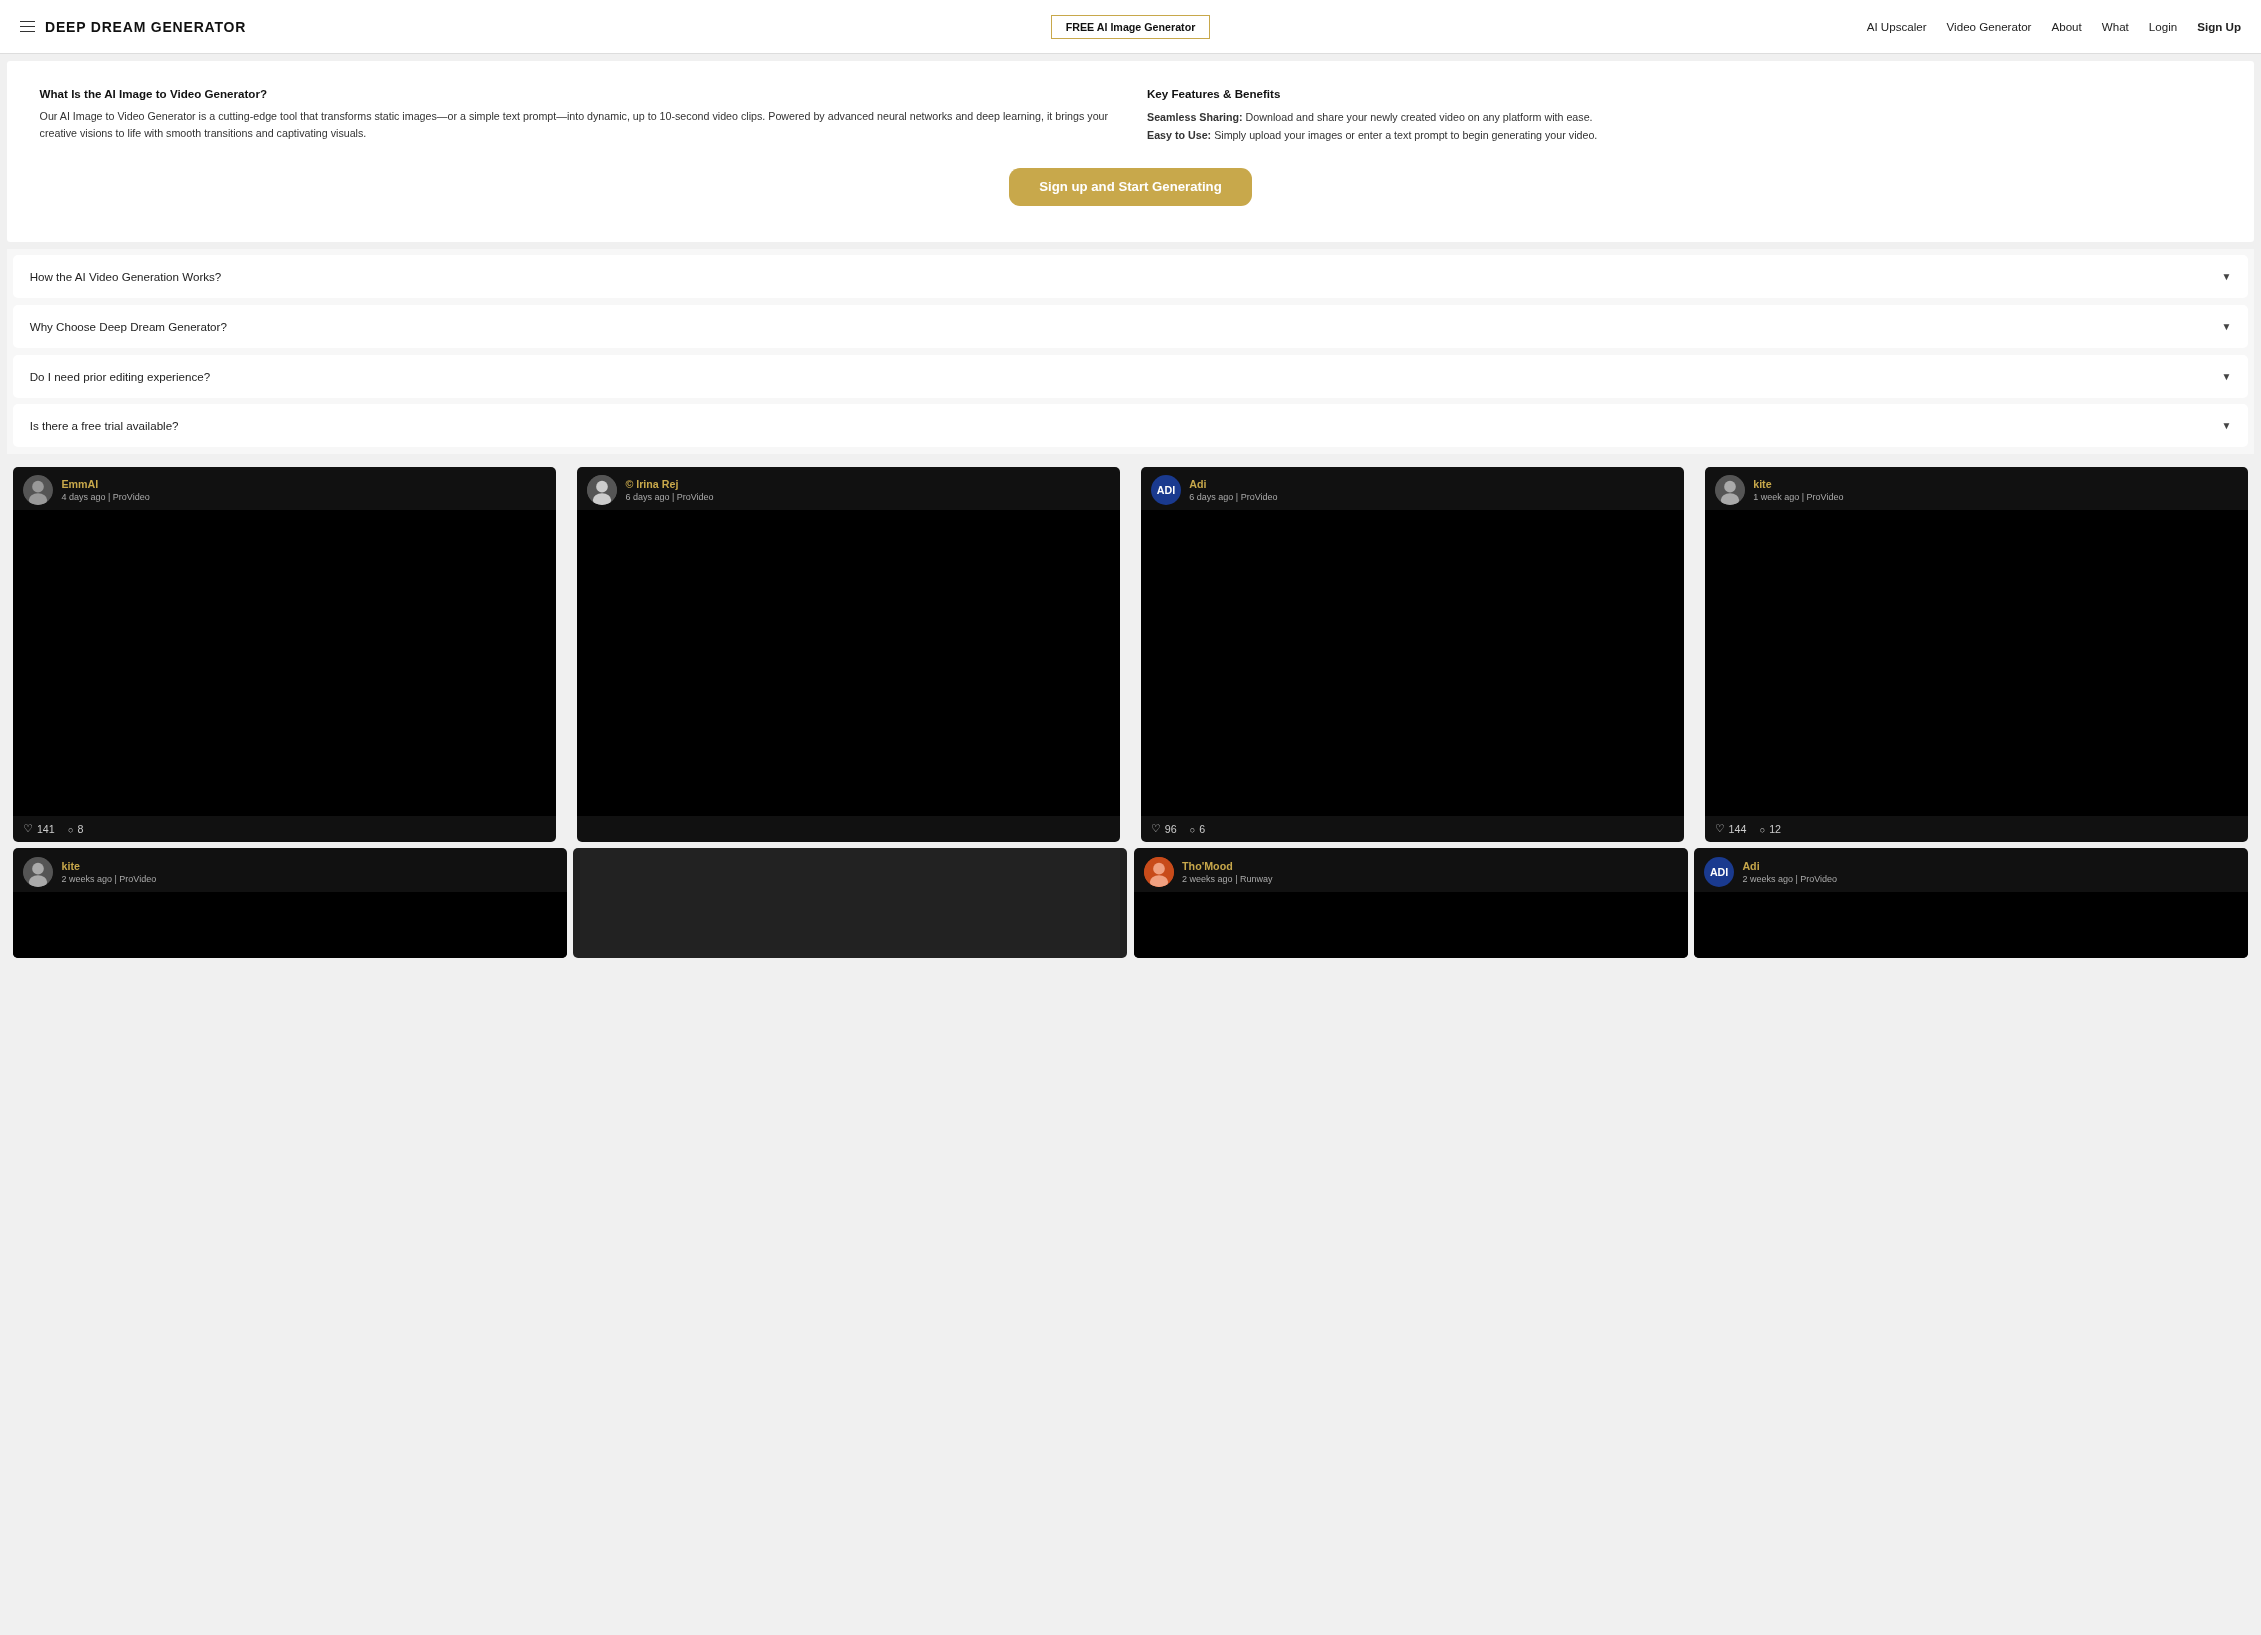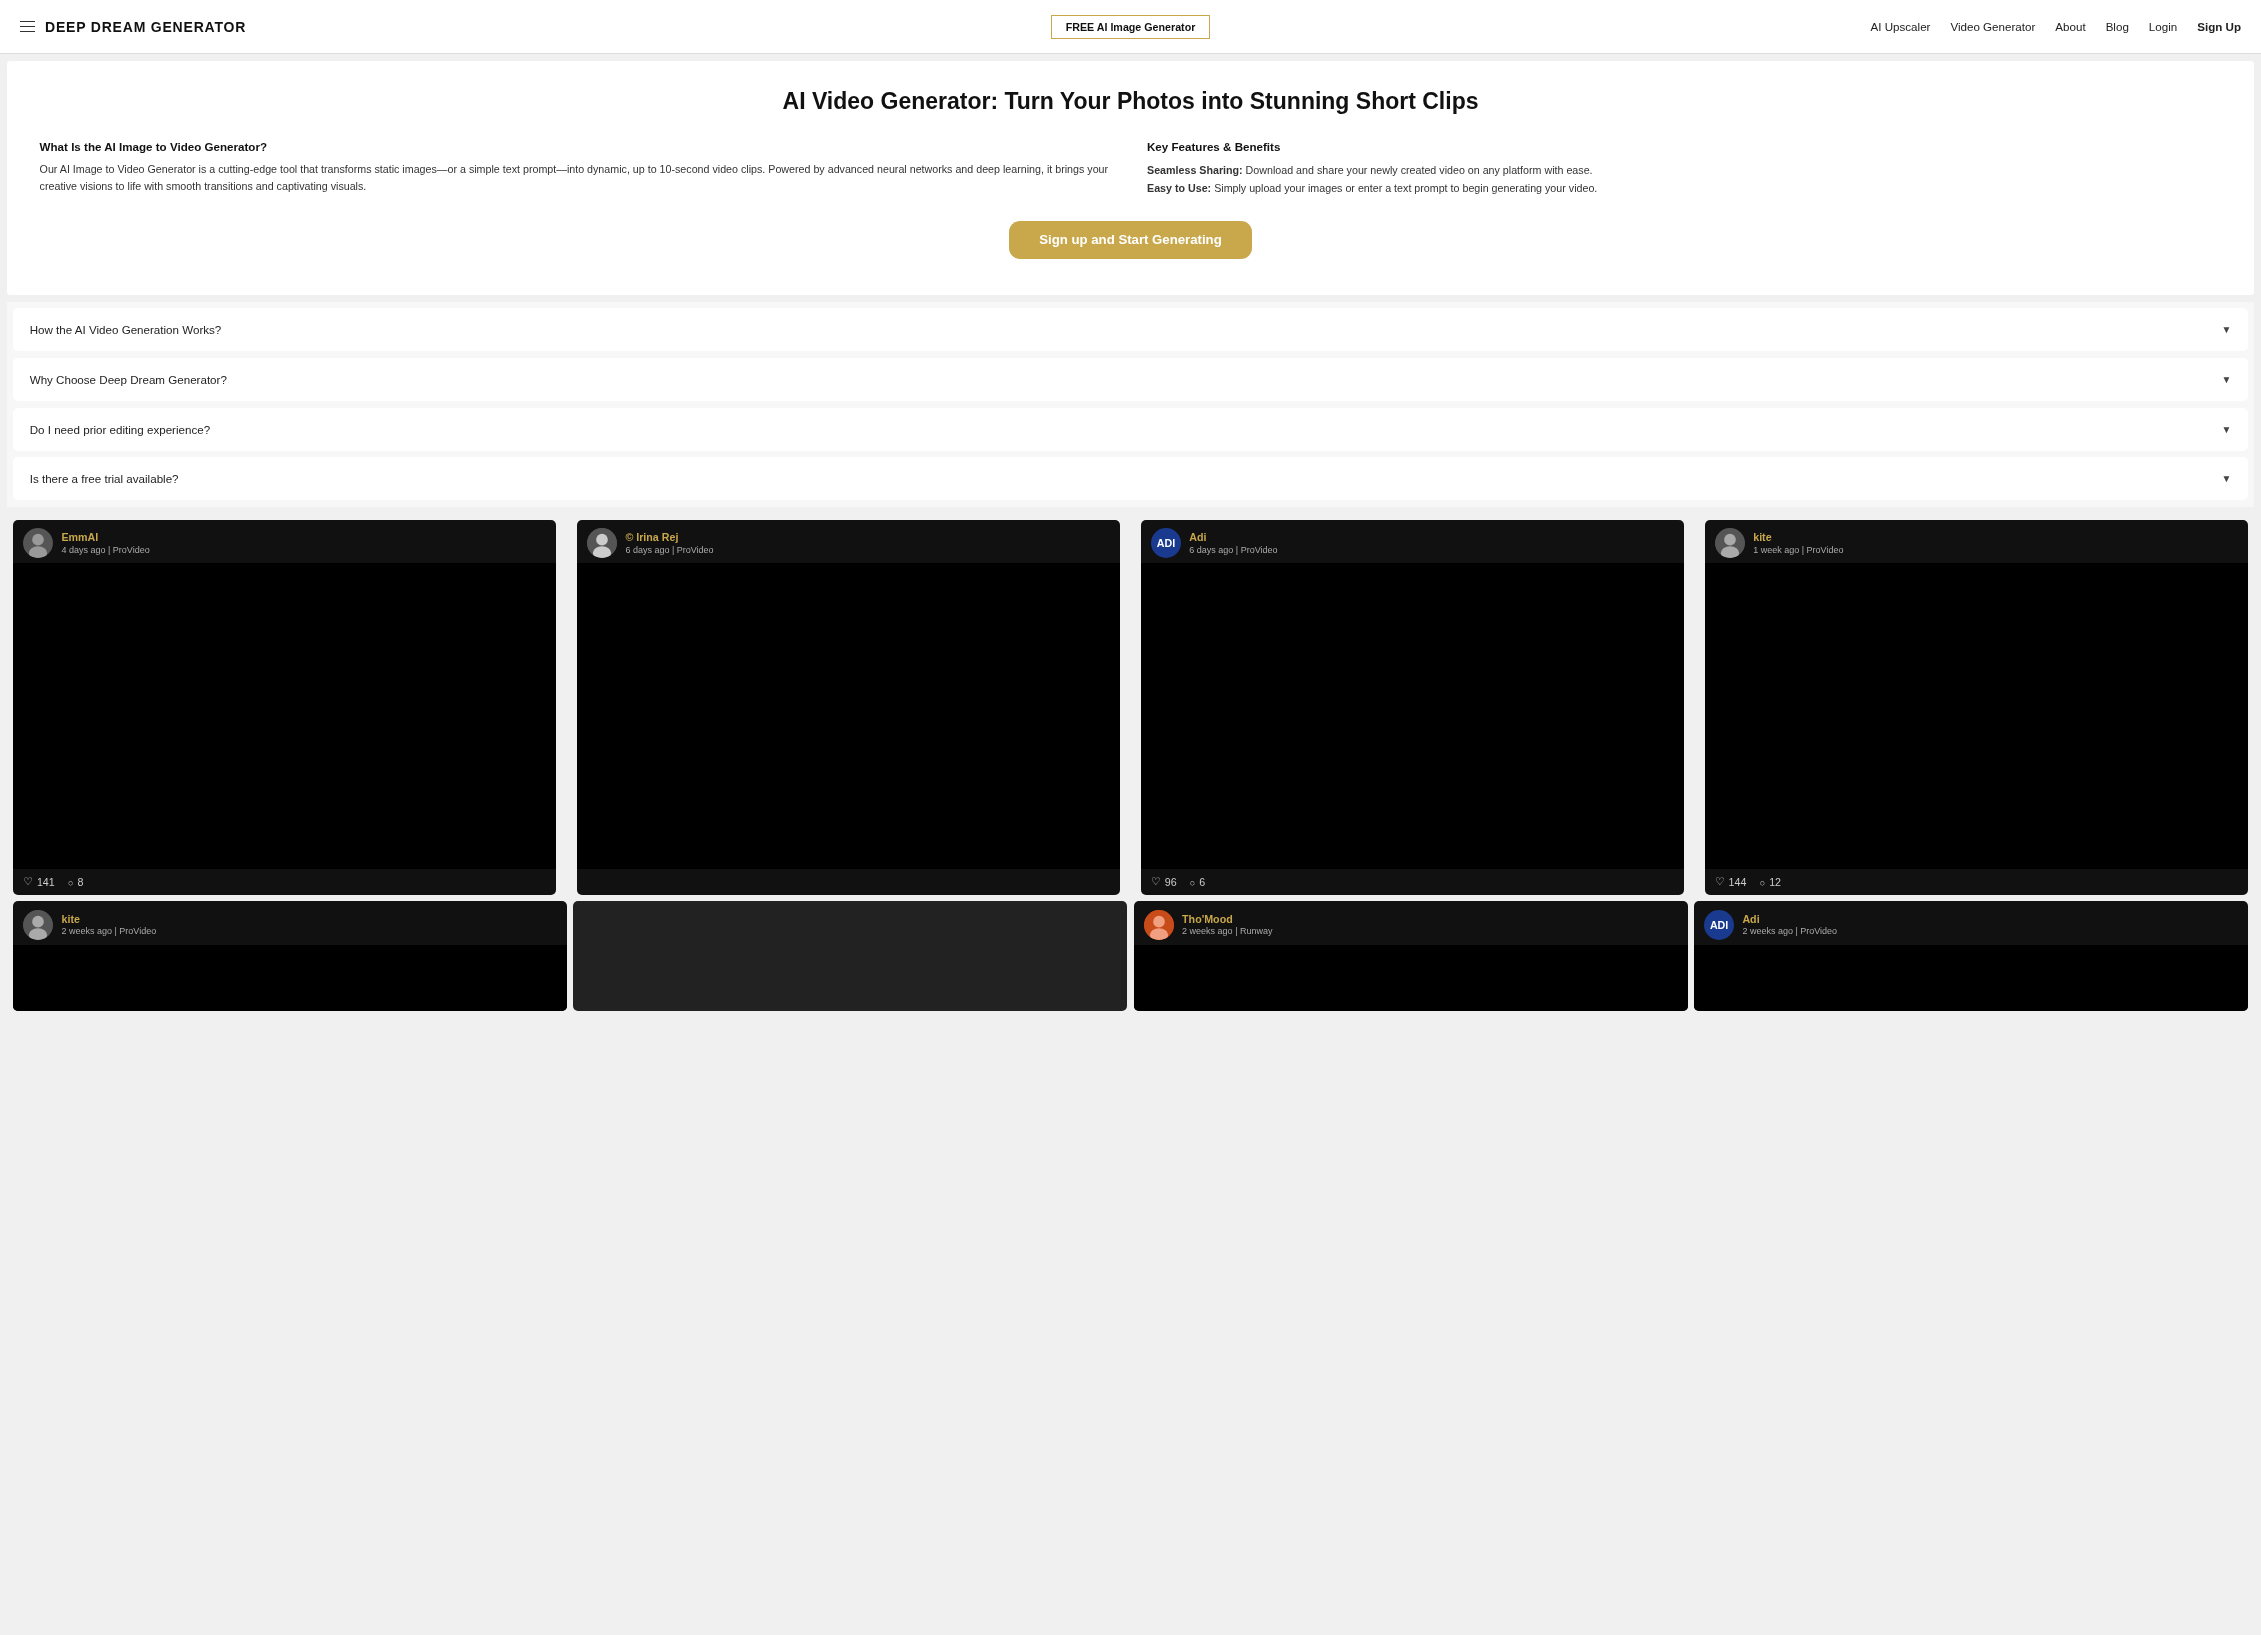--- a/index.html
+++ b/index.html
@@ -271,30 +271,29 @@
     </div>
     <span class="brand">DEEP DREAM GENERATOR</span>
   </div>
   <div class="navbar-center">
     <button class="free-btn">FREE AI Image Generator</button>
   </div>
   <div class="navbar-right">
     <a class="nav-link">AI Upscaler</a>
     <a class="nav-link">Video Generator</a>
     <a class="nav-link">About</a>
-    <a class="nav-link">Blog</a>
+    <a class="nav-link">What</a>
     <a class="nav-link">Login</a>
     <a class="nav-link nav-signup">Sign Up</a>
   </div>
 </nav>
 
 <div class="main-wrapper">
 
   <div class="content-card">
-    <h1 class="page-title">AI Video Generator: Turn Your Photos into Stunning Short Clips</h1>
     <div class="two-col">
       <div class="col-left">
         <h3>What Is the AI Image to Video Generator?</h3>
         <p>Our AI Image to Video Generator is a cutting-edge tool that transforms static images—or a simple text prompt—into dynamic, up to 10-second video clips. Powered by advanced neural networks and deep learning, it brings your creative visions to life with smooth transitions and captivating visuals.</p>
       </div>
       <div class="col-right">
         <h3>Key Features &amp; Benefits</h3>
         <div class="feature-item">
           <strong>Seamless Sharing:</strong> Download and share your newly created video on any platform with ease.
         </div>

